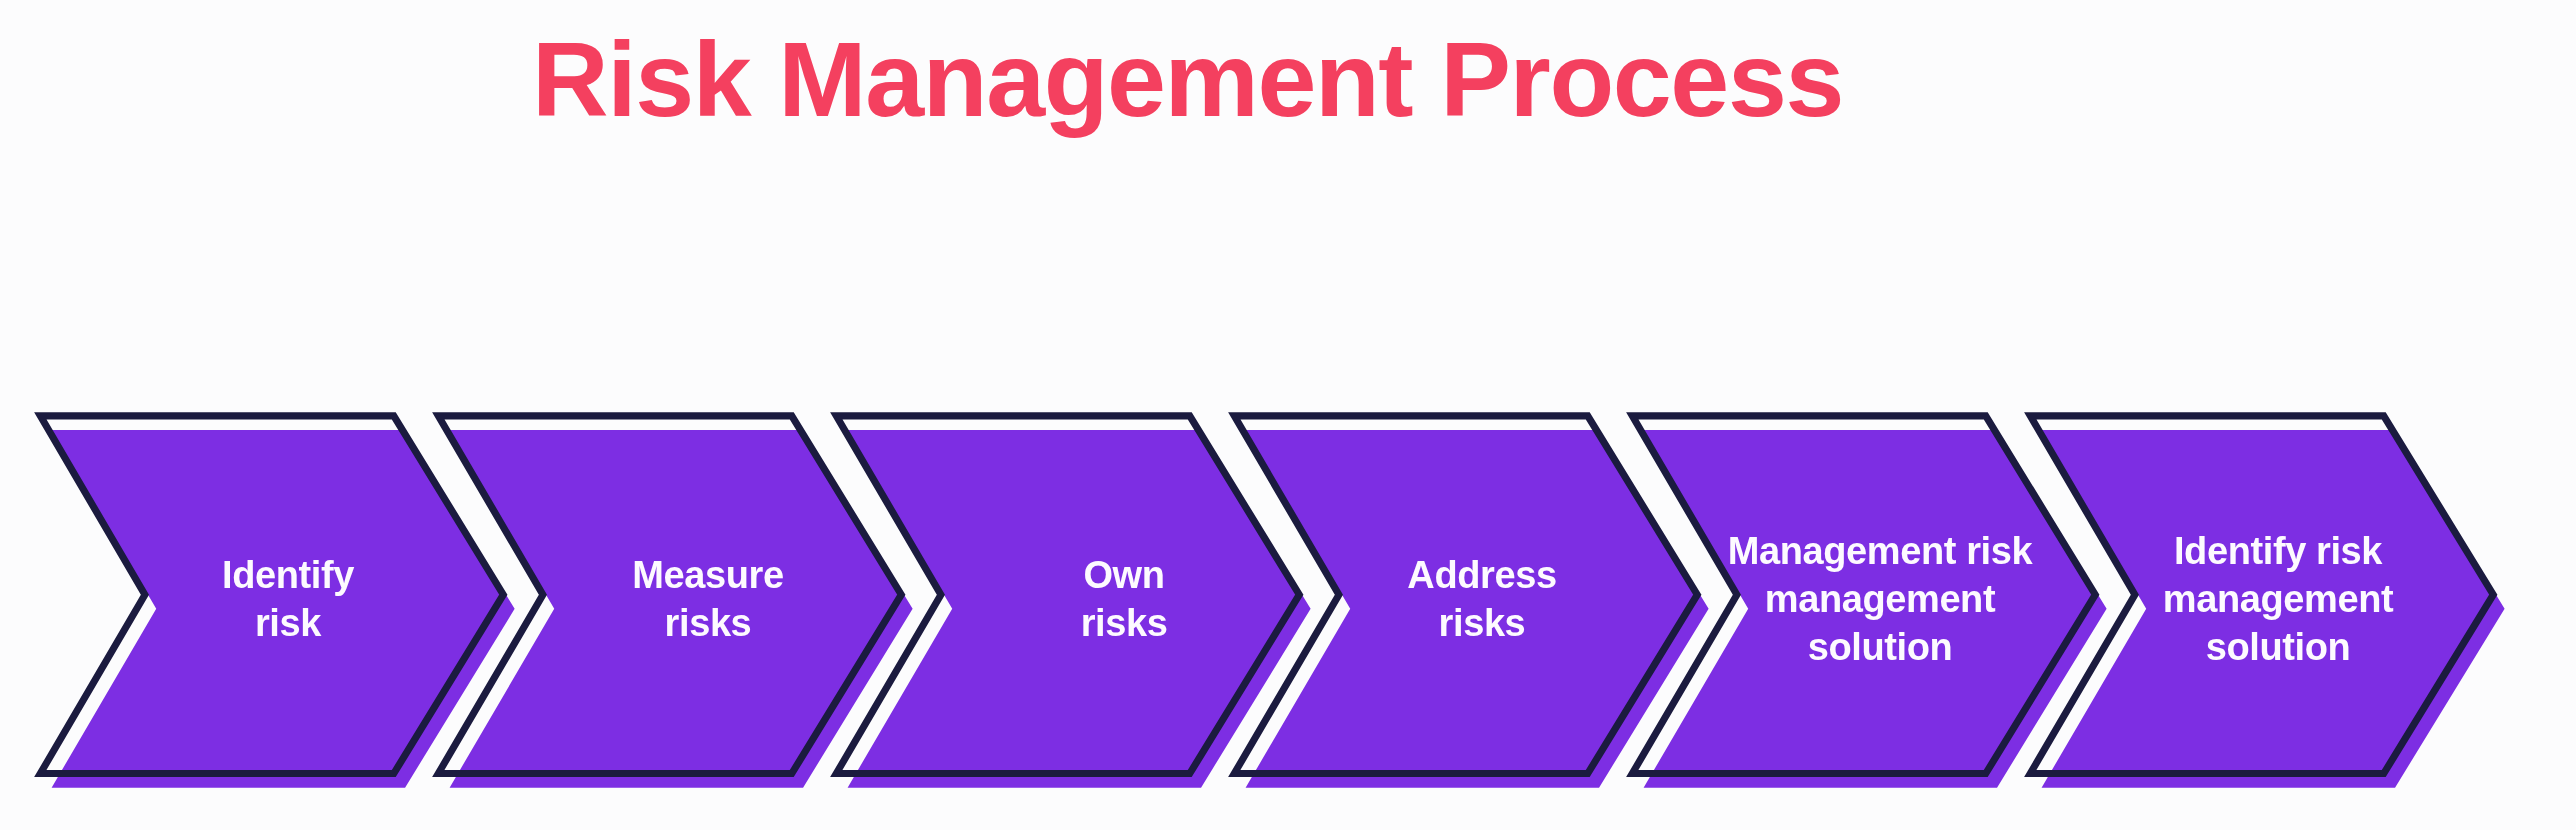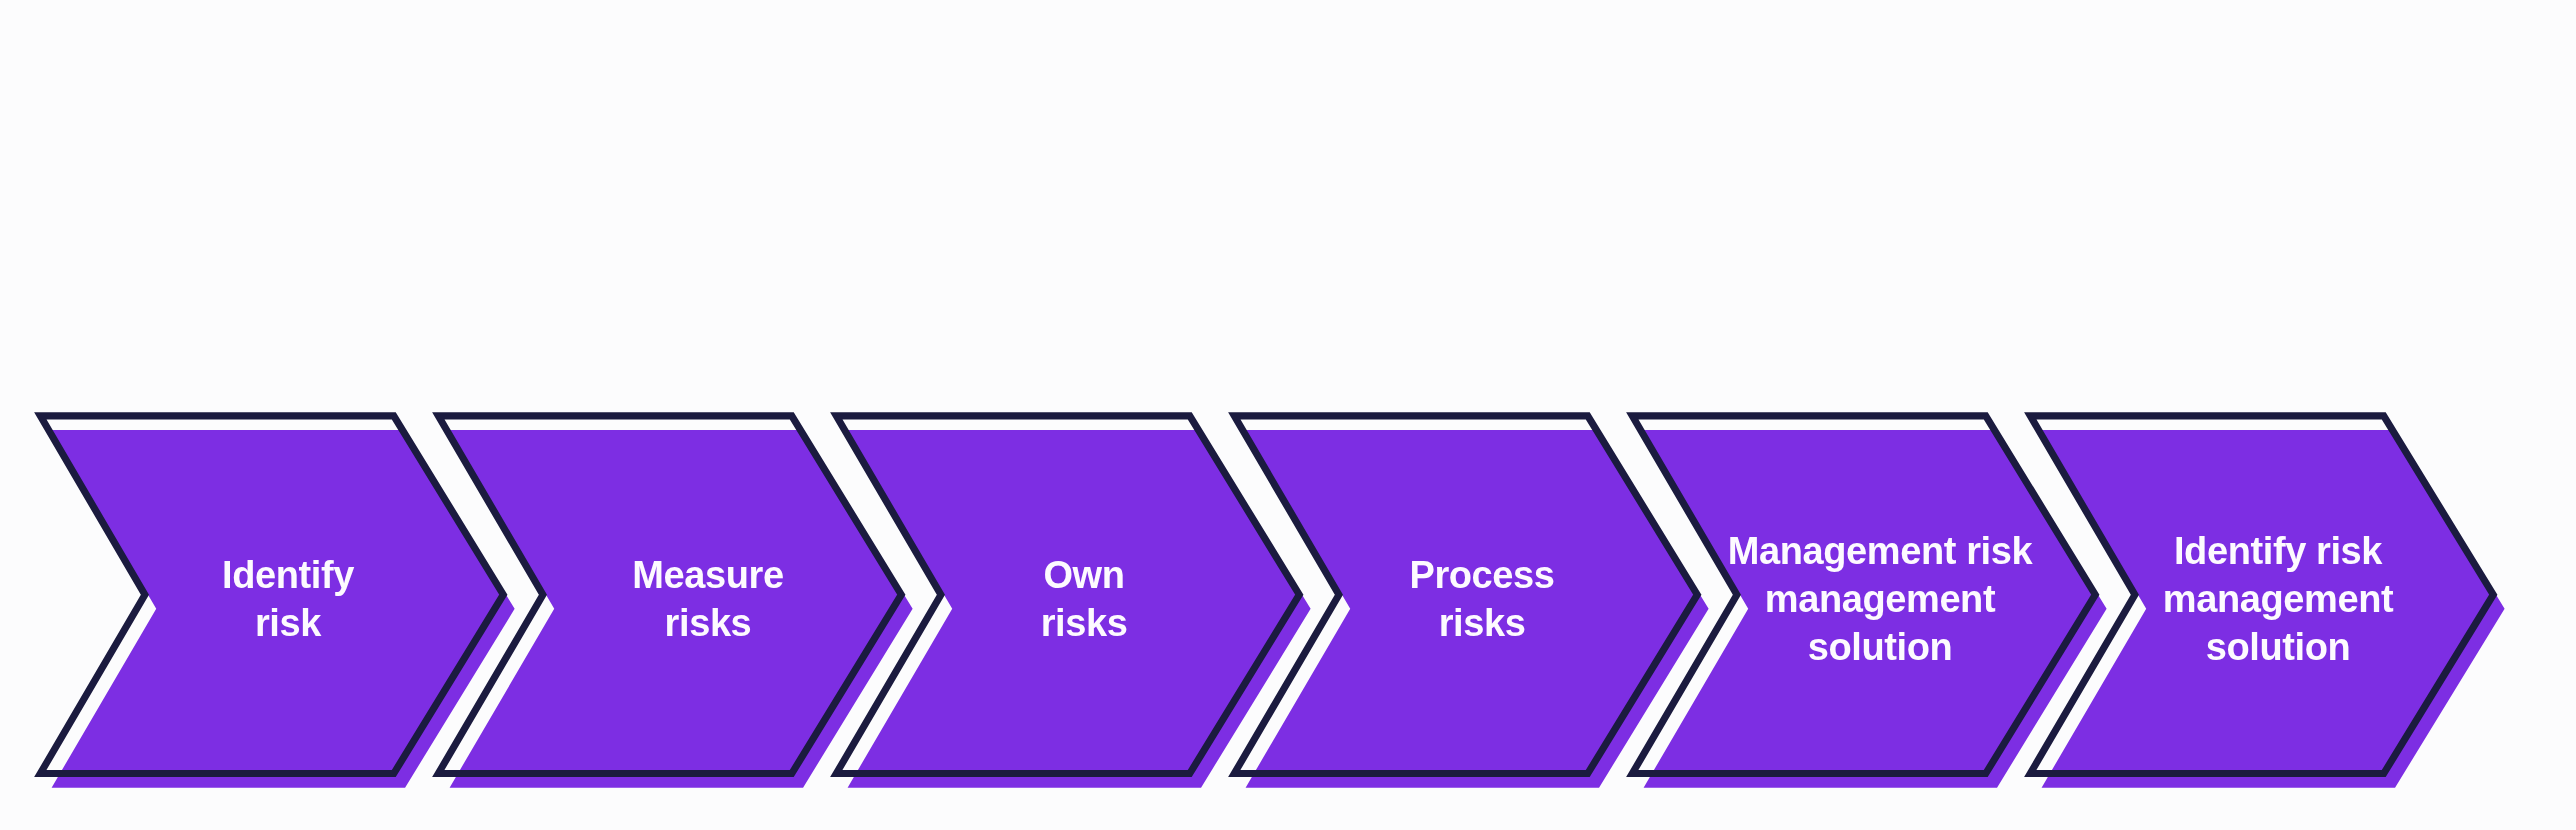--- a/index.html
+++ b/index.html
@@ -46,20 +46,21 @@
     line-height: 48px;
     white-space: pre-line;
     letter-spacing: -0.4px;
   }
 </style>
 </head>
 <body>
 
 <div class="stage">
 
+  <div class="title" style="color: rgb(244, 64, 95);">Risk Management Process</div>
 
   <svg class="flow-svg" width="2576" height="831" viewBox="0 0 3644 1175">
 
     <g transform="translate(57,0)">
       <polygon points="16,608 516,608 671,861 516,1114 16,1114 164,861" stroke="none" fill="#7d2ee3"></polygon>
       <polygon points="0,588 500,588 655,841 500,1094 0,1094 148,841" fill="none" stroke-width="10" stroke-linejoin="miter" stroke="#1b1b3f"></polygon>
     </g>
 
     <g transform="translate(620,0)">
       <polygon points="16,608 516,608 671,861 516,1114 16,1114 164,861" stroke="none" fill="#7d2ee3"></polygon>
@@ -86,24 +87,24 @@
       <polygon points="0,588 500,588 655,841 500,1094 0,1094 148,841" fill="none" stroke-width="10" stroke-linejoin="miter" stroke="#1b1b3f"></polygon>
     </g>
   </svg>
 
   <div class="step-label" style="left: 129px; color: rgb(253, 250, 255);">Identify
 risk</div>
 
   <div class="step-label" style="left: 549px; color: rgb(253, 250, 255);">Measure
 risks</div>
 
-  <div class="step-label" style="left: 925px; color: rgb(253, 250, 255);">Own
+  <div class="step-label" style="left: 965px; color: rgb(253, 250, 255);">Own
 risks</div>
 
-  <div class="step-label" style="left: 1323px; color: rgb(253, 250, 255);">Process
+  <div class="step-label" style="left: 1323px; color: rgb(253, 250, 255);">Address
 risks</div>
 
   <div class="step-label" style="left: 1721px; color: rgb(253, 250, 255);">Management risk
 management
 solution</div>
 
   <div class="step-label" style="left: 2119px; color: rgb(253, 250, 255);">Identify risk
 management
 solution</div>
 

